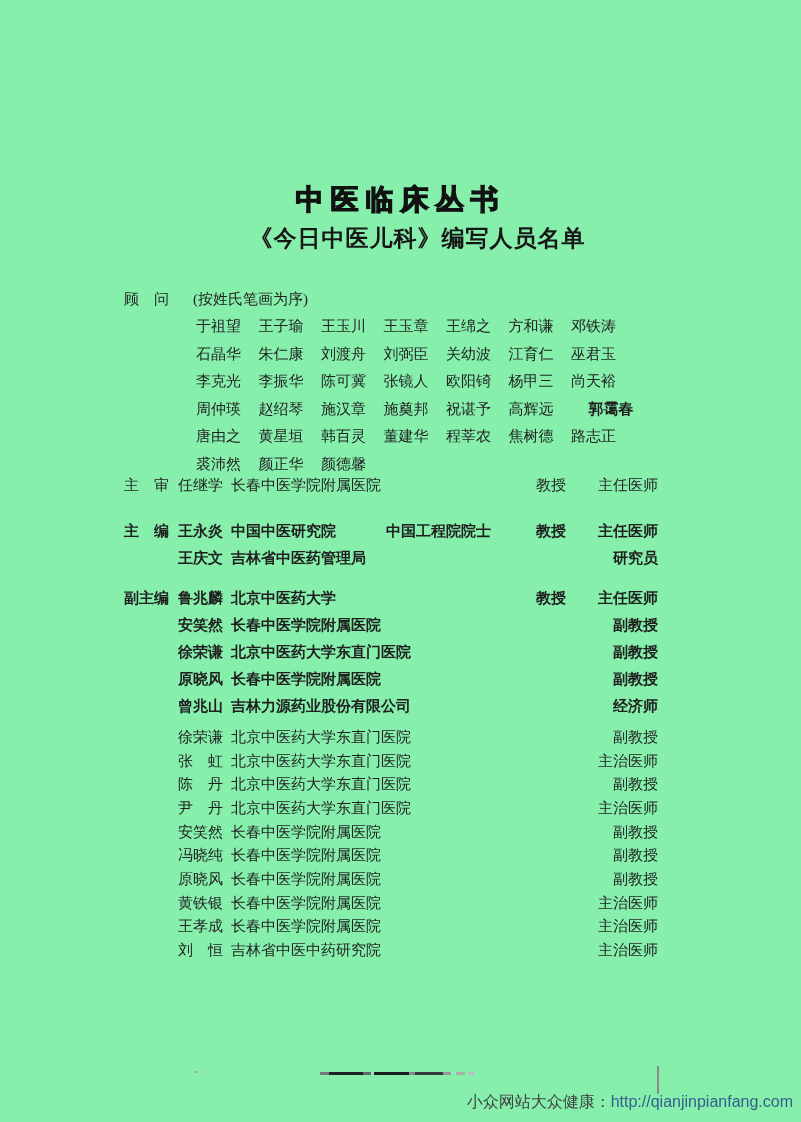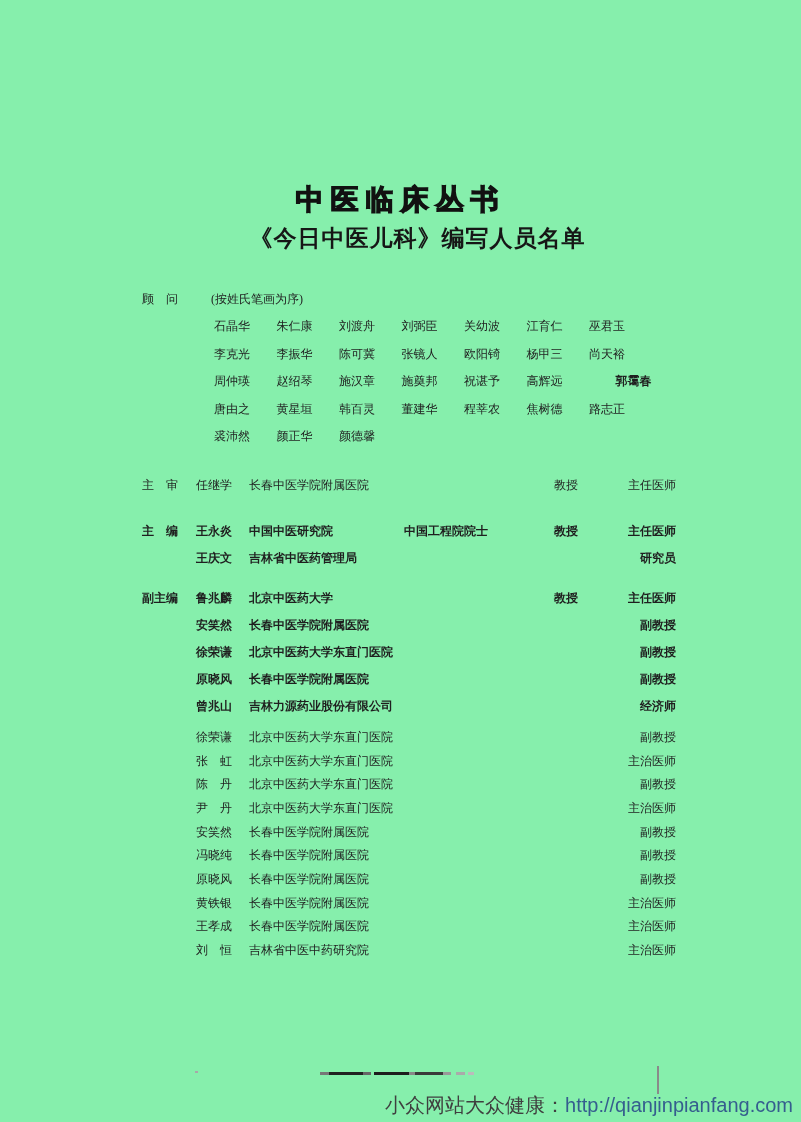--- a/index.html
+++ b/index.html
@@ -21,21 +21,21 @@
     color:#111;
   }
   .page-title{
     position:absolute;left:0;right:0;top:223px;
     text-align:center;
     font-size:23px;font-weight:bold;letter-spacing:1px;
     color:#161616;
     padding-left:34px;
   }
   
-  .section{position:absolute;left:142px;width:534px;font-size:12px;}
+  .section{position:absolute;left:124px;width:534px;font-size:15px;}
   .line{position:relative;}
   .c{position:absolute;top:50%;transform:translateY(-50%);white-space:nowrap;}
   .role{left:0;}
   .note{left:69px;}
   .note-name{left:54px;}
   .name{left:54px;}
   .affil{left:107px;}
   .extra{left:262px;}
   .prof{left:412px;}
   .title{right:0;}
@@ -49,21 +49,21 @@
   #sec-editors{top:517px;}
   #sec-editors .line{height:27.5px;font-weight:bold;}
   #sec-deputy{top:584px;font-weight:bold;}
   #sec-deputy .line{height:27px;}
   #sec-writers{top:725px;}
   #sec-writers .line{height:23.7px;}
   
   .watermark{
     position:absolute;top:1092px;right:8px;
     font-family:"Liberation Sans","DejaVu Sans",sans-serif;
-    font-size:20px;white-space:nowrap;
+    font-size:16px;white-space:nowrap;
   }
   .wm-label{color:#3f3f3f;}
   .wm-url{color:#355e8e;text-decoration:none;}
   
   .artifact-hr{
     position:absolute;left:320px;top:1072px;width:154px;height:2.5px;
     background:linear-gradient(90deg,
       #777 0 6%, #222 6% 28%, #666 28% 33%, rgba(0,0,0,0) 33% 35%,
       #1d1d1d 35% 58%, #888 58% 62%, #3a3a3a 62% 80%, #999 80% 85%,
       rgba(0,0,0,0) 85% 88%, #aaa 88% 94%, rgba(0,0,0,0) 94% 96%, #bbb 96% 100%);
@@ -79,20 +79,25 @@
   <div class="series-title">中医临床丛书</div>
   <div class="page-title">《今日中医儿科》编写人员名单</div>
 
   <div class="section" id="sec-advisors">
     <div class="line">
       <span class="c role">顾　问</span>
       <span class="c note">(按姓氏笔画为序)</span>
     </div>
     <div class="line">
       <div class="advgrid">
+        <span class="adv">于祖望</span><span class="adv">王子瑜</span><span class="adv">王玉川</span><span class="adv">王玉章</span><span class="adv">王绵之</span><span class="adv">方和谦</span><span class="adv">邓铁涛</span>
+      </div>
+    </div>
+    <div class="line">
+      <div class="advgrid">
         <span class="adv">石晶华</span><span class="adv">朱仁康</span><span class="adv">刘渡舟</span><span class="adv">刘弼臣</span><span class="adv">关幼波</span><span class="adv">江育仁</span><span class="adv">巫君玉</span>
       </div>
     </div>
     <div class="line">
       <div class="advgrid">
         <span class="adv">李克光</span><span class="adv">李振华</span><span class="adv">陈可冀</span><span class="adv">张镜人</span><span class="adv">欧阳锜</span><span class="adv">杨甲三</span><span class="adv">尚天裕</span>
       </div>
     </div>
     <div class="line">
       <div class="advgrid">

